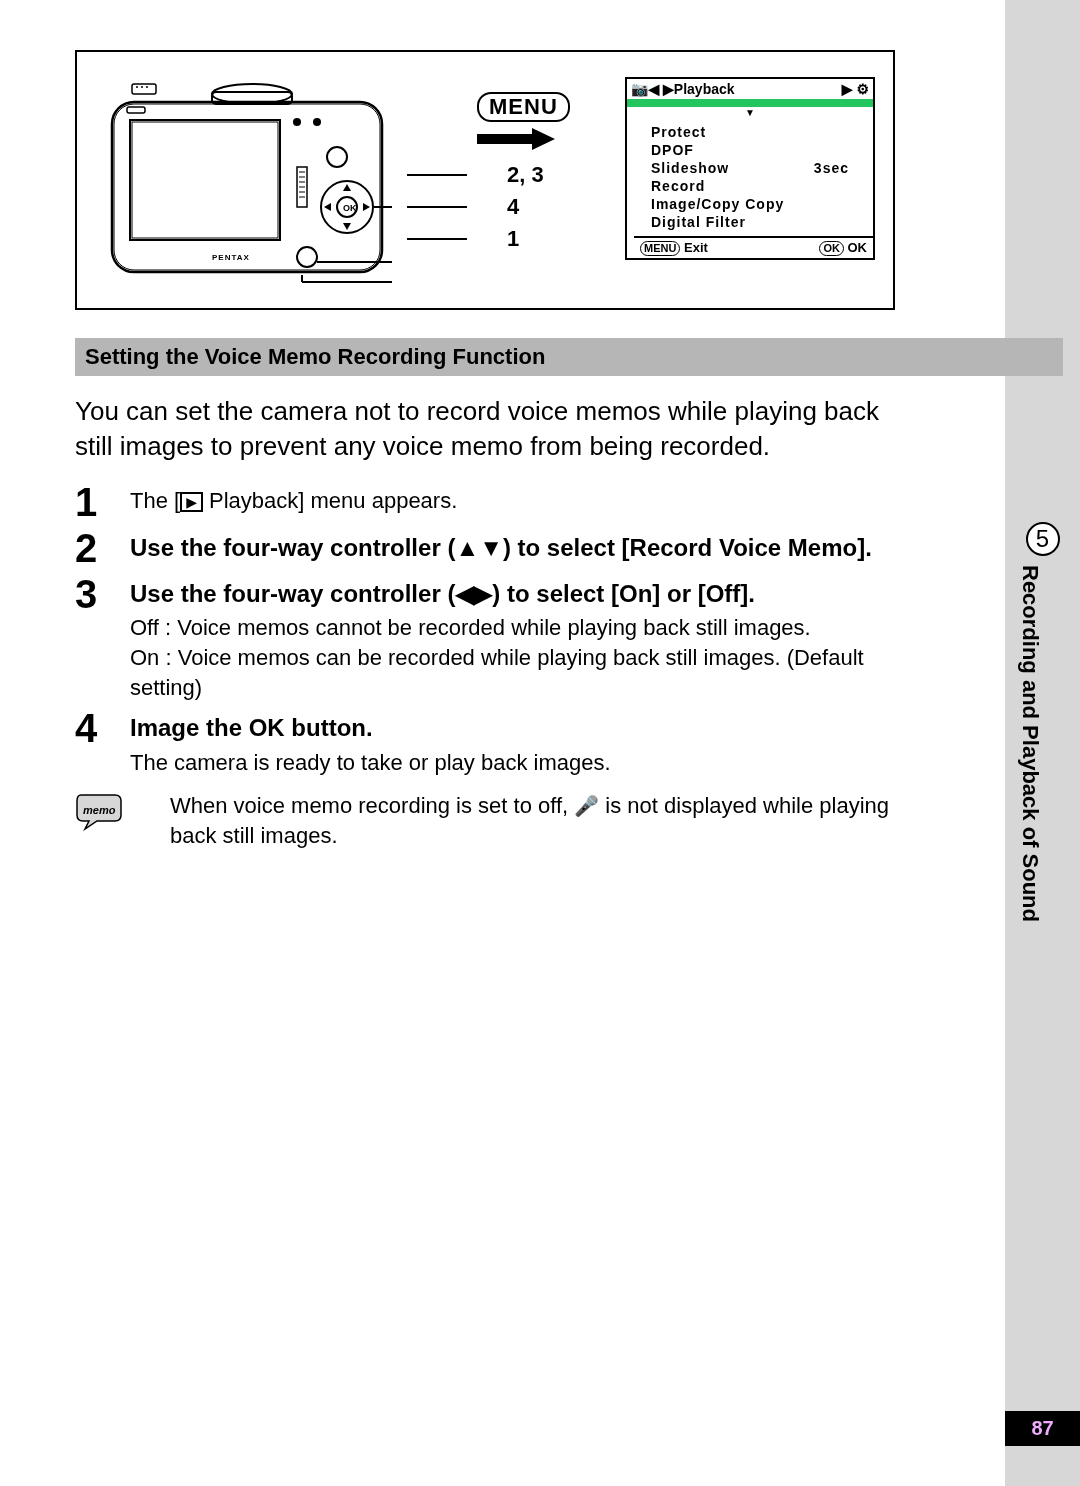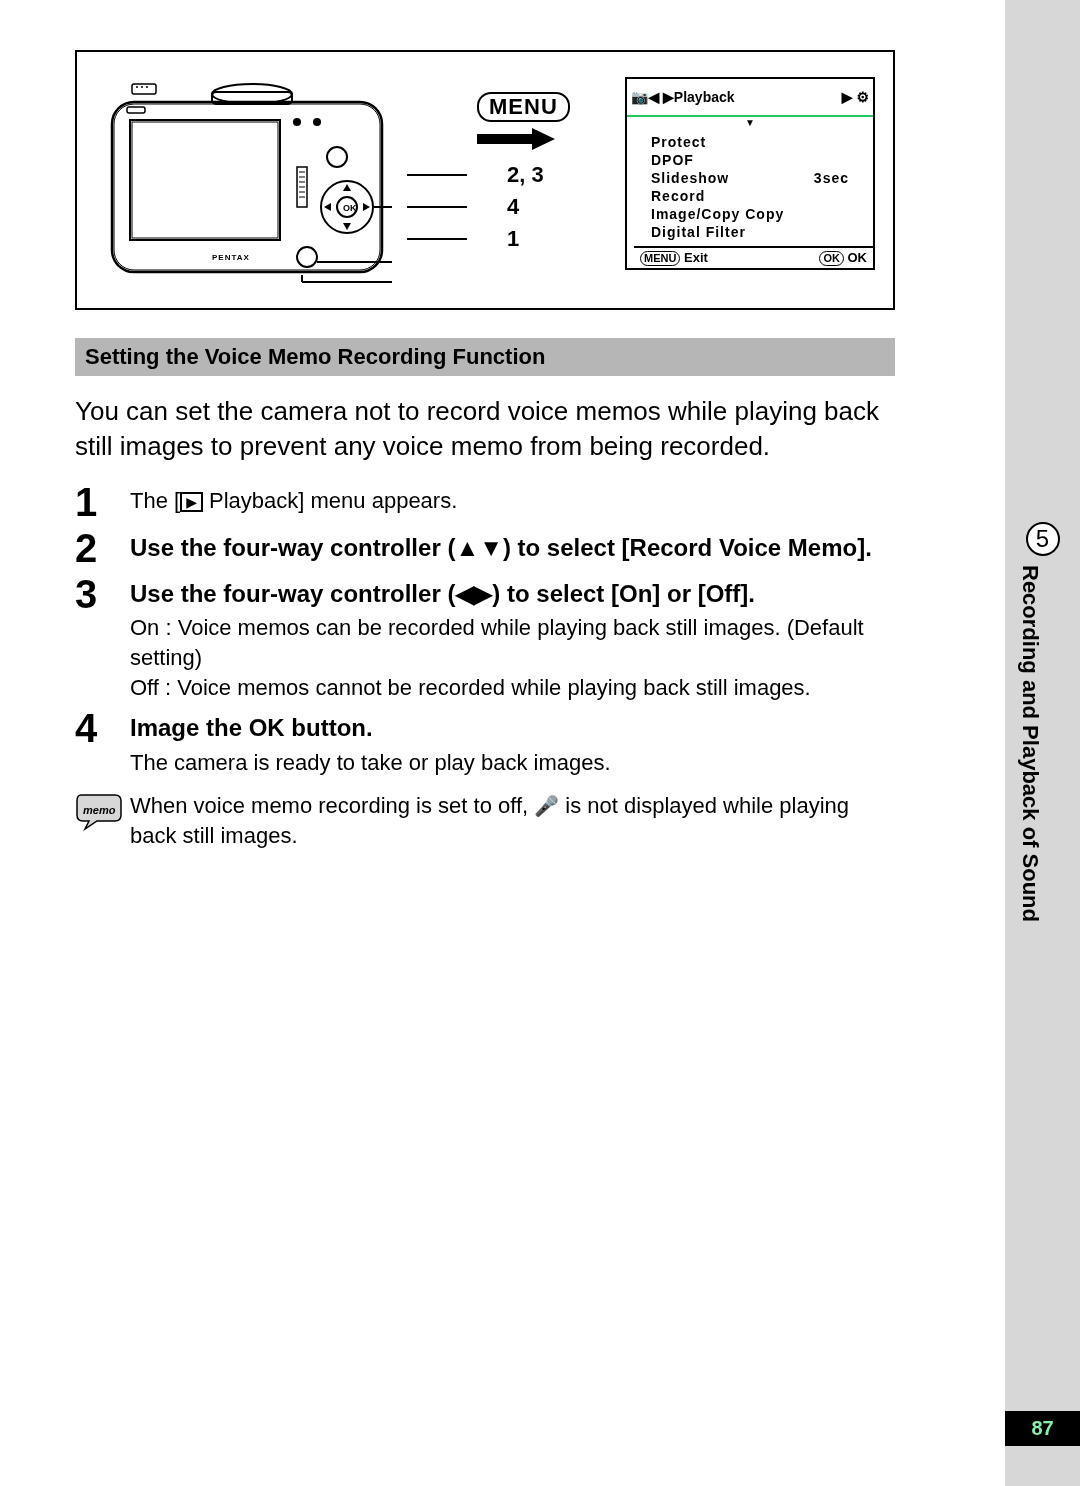--- a/index.html
+++ b/index.html
@@ -46,21 +46,21 @@
     white-space: nowrap;
     font-size: 22px;
     font-weight: bold;
   }
   .side-tab .pagenum {
     position: absolute;
     bottom: 40px;
     left: 0;
     right: 0;
     background: #000;
-    color: #86efac;
+    color: #f0abfc;
     text-align: center;
     font-weight: bold;
     font-size: 20px;
     padding: 6px 0;
   }
   .figure-box {
     border: 2px solid #000;
     width: 820px;
     height: 260px;
     position: relative;
@@ -115,22 +115,22 @@
     right: 18px;
     top: 25px;
     width: 250px;
     border: 2px solid #000;
     font-size: 14px;
     font-weight: bold;
   }
   .menu-screen .ms-top {
     display: flex;
     align-items: center;
-    border-bottom: 2px solid #22c55e;
-    padding: 10px 4px;
+    border-bottom: 8px solid #22c55e;
+    padding: 2px 4px;
     font-size: 14px;
   }
   .menu-screen .ms-top .tab-l { font-size: 14px; }
   .menu-screen .ms-top .tab-r { margin-left: auto; font-size: 14px; }
   .menu-screen .ms-body {
     padding: 4px 8px;
     letter-spacing: 1px;
   }
   .menu-screen .ms-body .row {
     display: flex;
@@ -141,21 +141,21 @@
     border-top: 2px solid #000;
     display: flex;
     justify-content: space-between;
     padding: 2px 6px;
     font-size: 13px;
     margin-left: 7px;
   }
   .pill { border:1.5px solid #000; border-radius:8px; padding:0 3px; font-size:11px; display:inline-block; line-height:13px; }
   .section-bar {
     background: #b6b6b6;
-    width: 820px;
+    width: 988px;
     padding: 6px 10px;
     font-weight: bold;
     font-size: 22px;
     margin-bottom: 18px;
   }
   .intro {
     width: 820px;
     font-size: 26px;
     line-height: 1.35;
     margin-bottom: 18px;
@@ -202,20 +202,21 @@
     margin-top: 14px;
   }
   .memo-icon {
     width: 55px;
     flex-shrink: 0;
   }
   .memo-icon svg { width: 48px; height: 40px; }
   .memo-text {
     font-size: 22px;
     line-height: 1.35;
+    margin-left: 40px;
   }
   .mic { font-size: 20px; }
 </style>
 </head>
 <body>
 
 <div class="side-tab">
   <div class="circle">5</div>
   <div class="vtext">Recording and Playback of Sound</div>
   <div class="pagenum">87</div>
@@ -344,22 +345,22 @@
       <div class="body">
         <div class="title">Use the four-way controller (▲▼) to select [Record Voice Memo].</div>
       </div>
     </div>
 
     <div class="step">
       <div class="num">3</div>
       <div class="body">
         <div class="title">Use the four-way controller (◀▶) to select [On] or [Off].</div>
         <div class="desc">
+          <div>Off : Voice memos cannot be recorded while playing back still images.</div>
           <div>On : Voice memos can be recorded while playing back still images. (Default setting)</div>
-          <div>Off : Voice memos cannot be recorded while playing back still images.</div>
         </div>
       </div>
     </div>
 
     <div class="step">
       <div class="num">4</div>
       <div class="body">
         <div class="title">Image the OK button.</div>
         <div class="desc">The camera is ready to take or play back images.</div>
       </div>

